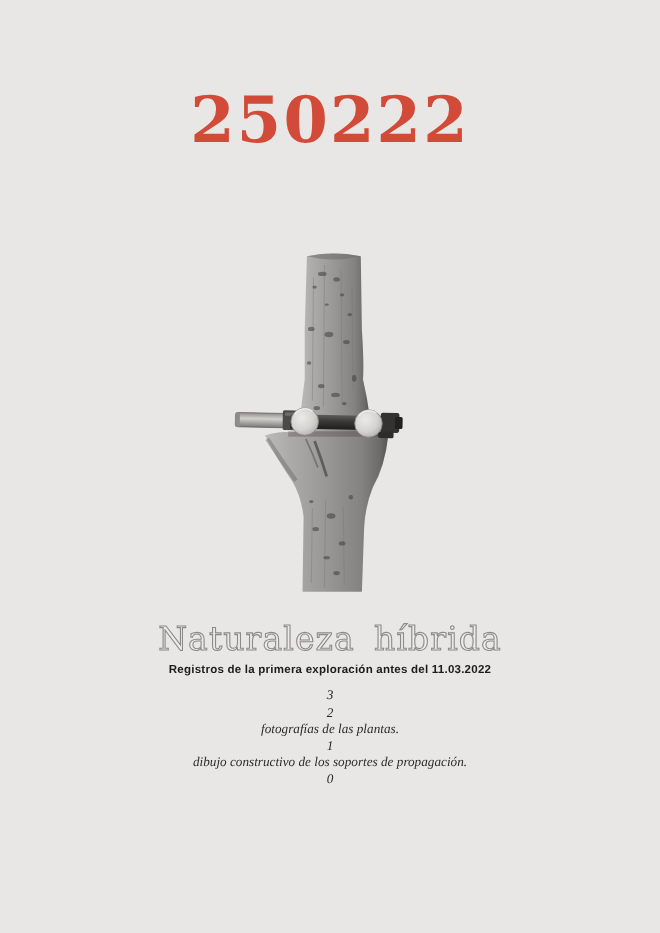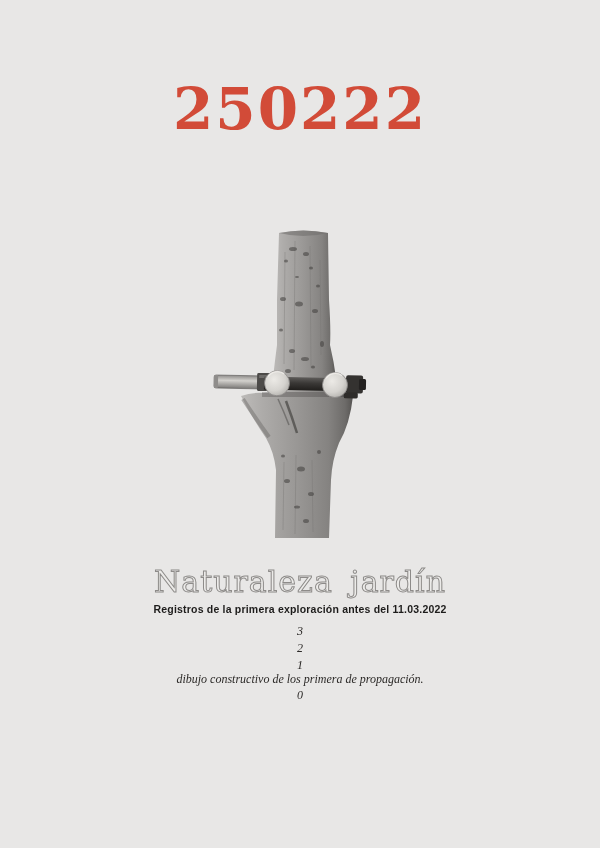--- a/index.html
+++ b/index.html
@@ -175,30 +175,31 @@
       <rect x="359" y="377.5" width="7" height="11" rx="1.5" fill="#232120"></rect>
       <rect x="344" y="391" width="14" height="6" rx="1.5" fill="#2e2c2a"></rect>
       <circle cx="277" cy="383.5" r="12.5" fill="url(#discGrad)" stroke="#8a8886" stroke-width="0.8"></circle>
       <path d="M 268 377 A 11 11 0 0 1 284 374" stroke="#f2f0ec" stroke-width="1.5" fill="none" opacity="0.8"></path>
       <circle cx="335" cy="384" r="12.5" fill="url(#discGrad)" stroke="#8a8886" stroke-width="0.8"></circle>
       <path d="M 326 377.5 A 11 11 0 0 1 342 374.5" stroke="#f2f0ec" stroke-width="1.5" fill="none" opacity="0.8"></path>
     </g>
   </svg>
 </div>
 
-<div class="page-title">Naturaleza jardín</div>
+<div class="page-title">Naturaleza híbrida</div>
 <div class="page-subtitle">Registros de la primera exploración antes del 11.03.2022</div>
 
 <div class="index-list">
   <div class="index-item">
     <span class="num">3</span>
   </div>
   <div class="index-item">
     <span class="num">2</span>
+    <span class="lbl">fotografías de las plantas.</span>
   </div>
   <div class="index-item">
     <span class="num">1</span>
-    <span class="lbl">dibujo constructivo de los primera de propagación.</span>
+    <span class="lbl">dibujo constructivo de los soportes de propagación.</span>
   </div>
   <div class="index-item">
     <span class="num">0</span>
   </div>
 </div>
 
 </body></html>

